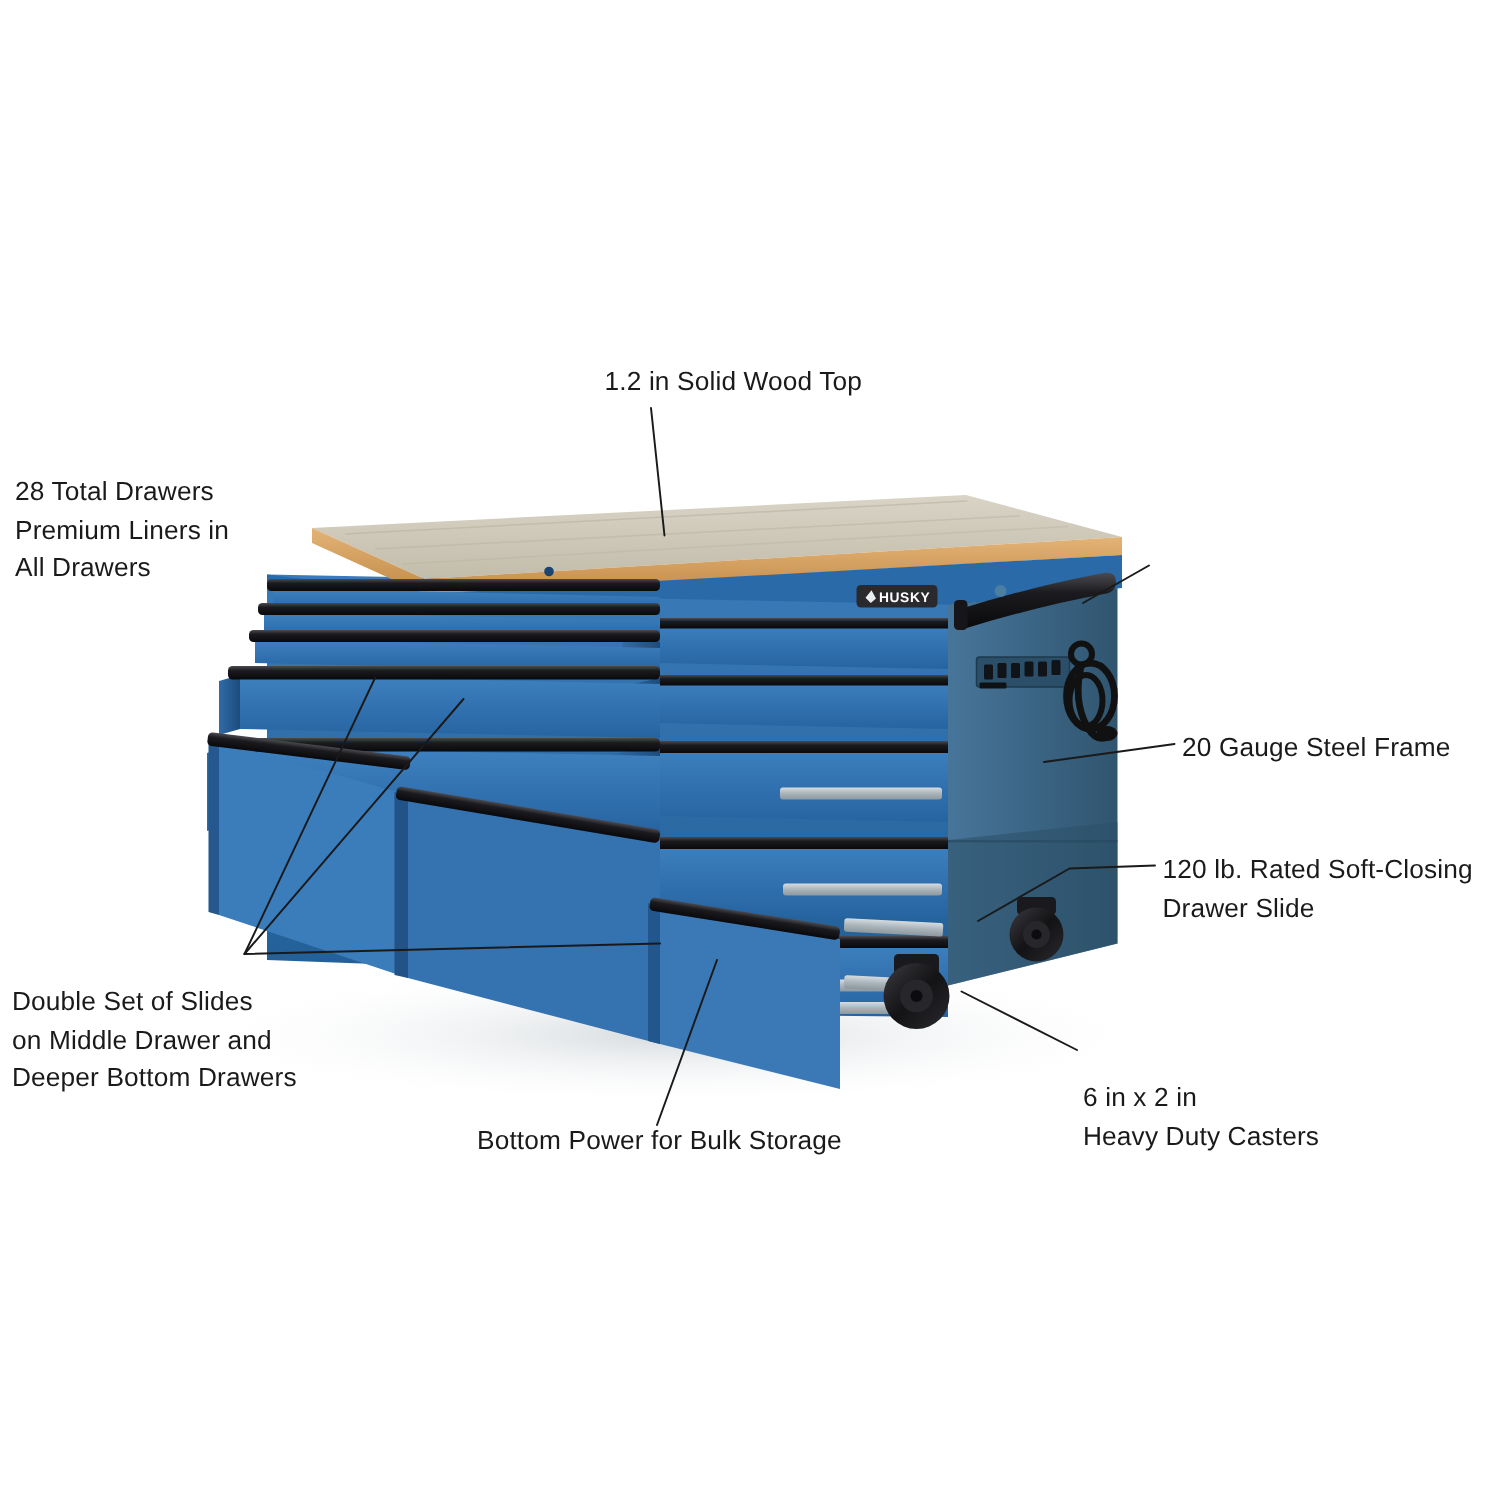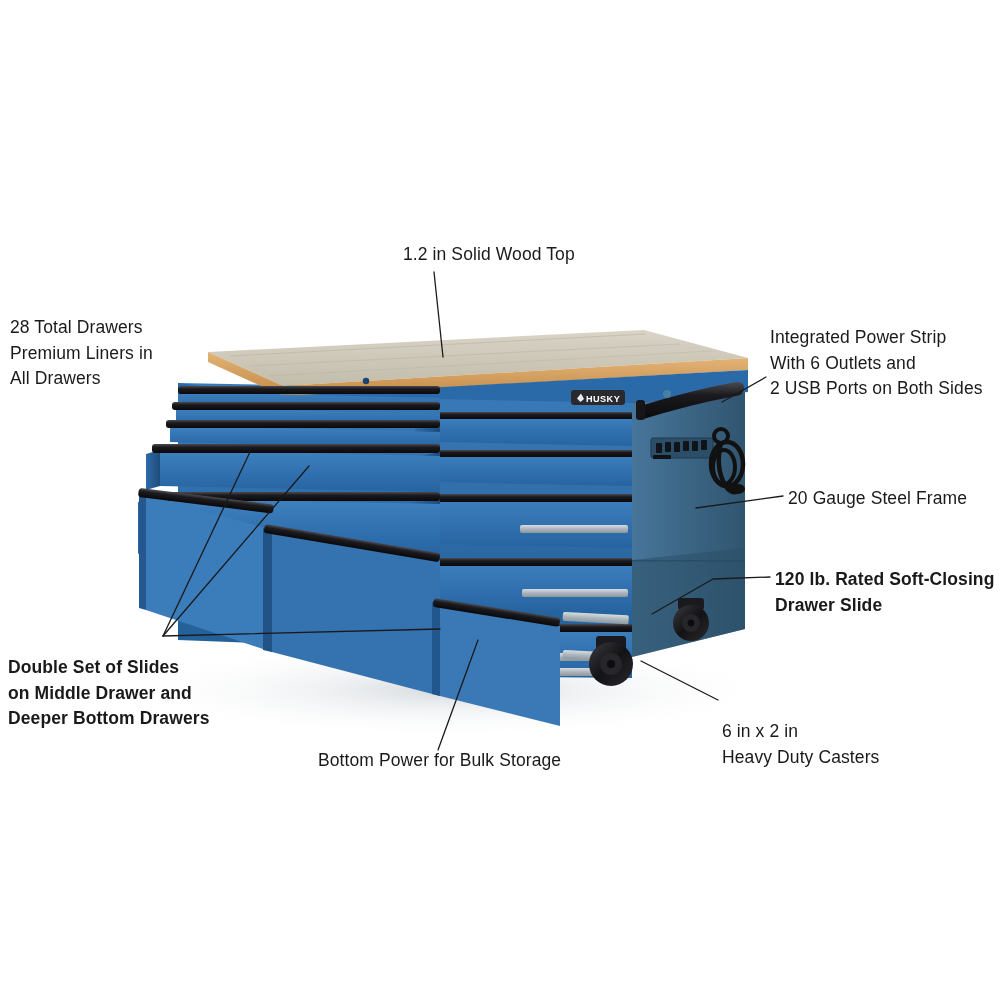--- a/index.html
+++ b/index.html
@@ -235,26 +235,23 @@
         <polyline points="163,636 250,452"></polyline>
         <polyline points="163,636 309,466"></polyline>
         <polyline points="163,636 440,629"></polyline>
       </g>
   </svg>
 
   <div class="callout" style="left:10px;top:315px;">28 Total Drawers
 Premium Liners in
 All Drawers</div>
   <div class="callout" style="left:387px;top:242px;margin-left:16px;">1.2 in Solid Wood Top</div>
-  <div class="callout right" style="left:770px;top:325px;">Integrated Power Strip
-With 6 Outlets and
-2 USB Ports on Both Sides</div>
   <div class="callout right" style="left:788px;top:486px;">20 Gauge Steel Frame</div>
-  <div class="callout right" style="left:775px;top:567px;font-weight:bold;">120 lb. Rated Soft-Closing
+  <div class="callout right" style="left:775px;top:567px;">120 lb. Rated Soft-Closing
 Drawer Slide</div>
   <div class="callout right" style="left:722px;top:687px;margin-top:32px;">6 in x 2 in
 Heavy Duty Casters</div>
-  <div class="callout" style="left:8px;top:655px;font-weight:bold;">Double Set of Slides
+  <div class="callout" style="left:8px;top:655px;">Double Set of Slides
 on Middle Drawer and
 Deeper Bottom Drawers</div>
   <div class="callout" style="left:318px;top:748px;">Bottom Power for Bulk Storage</div>
 
 </div>
 
 </body></html>

